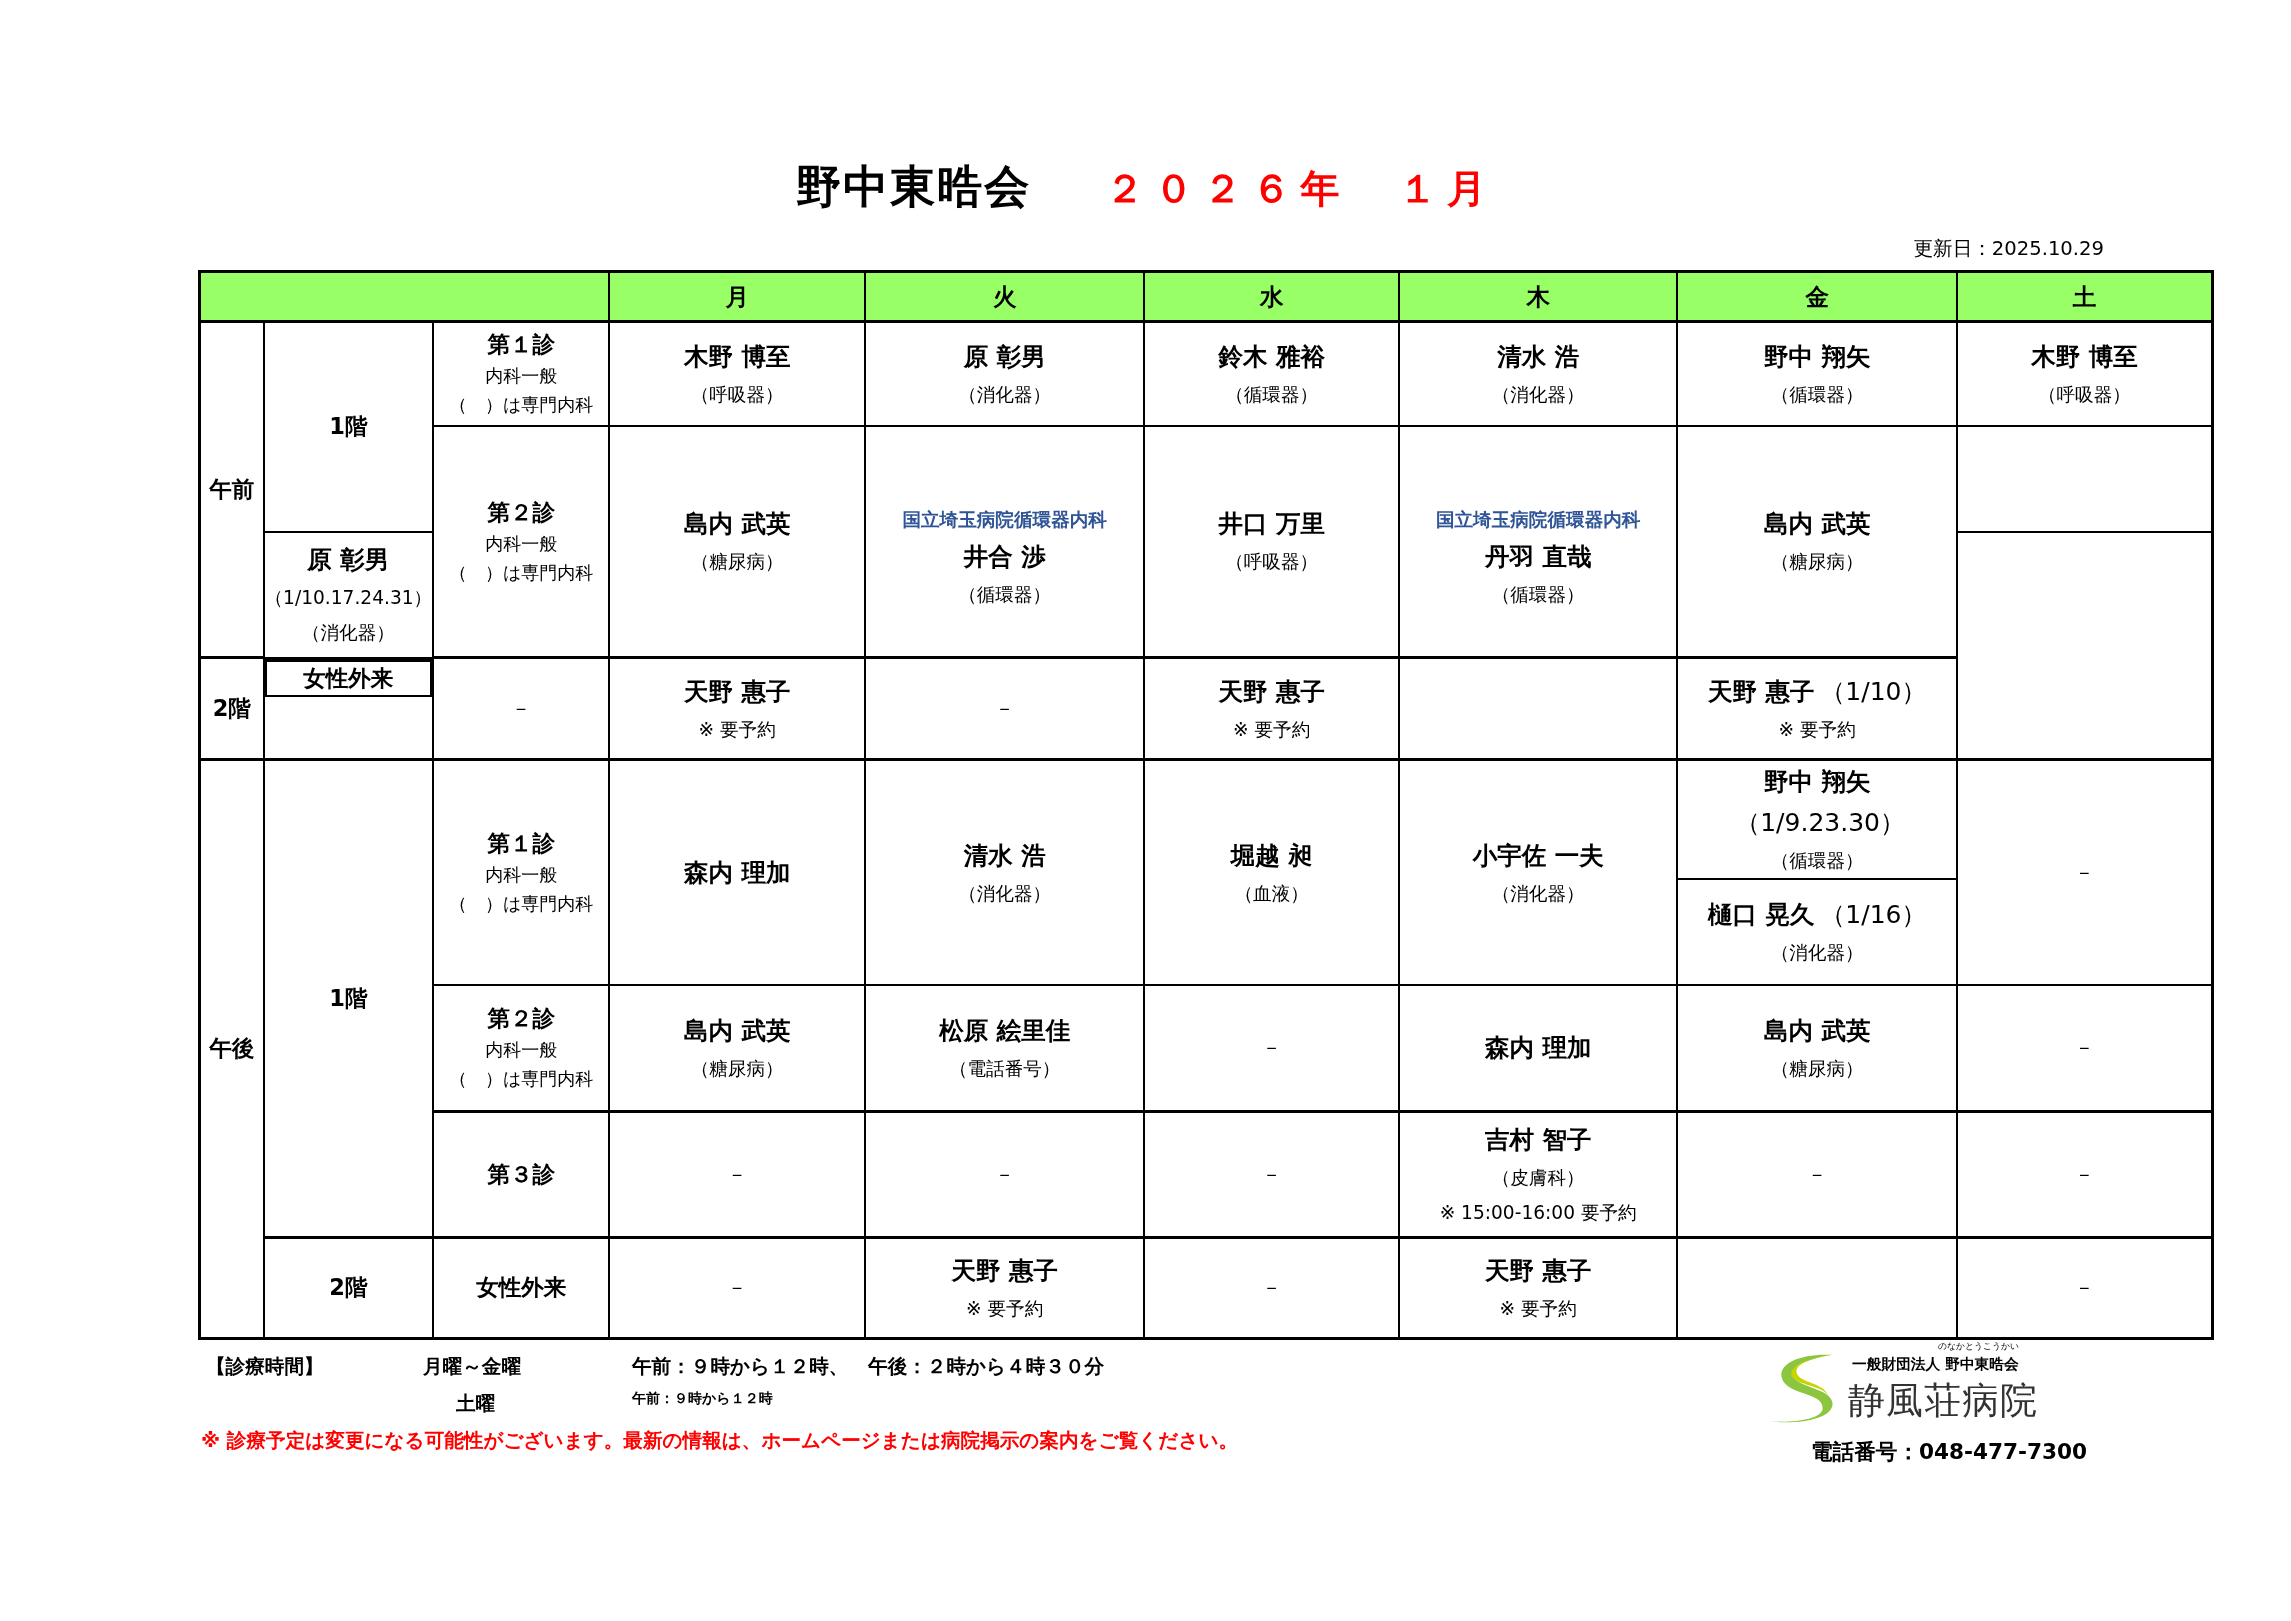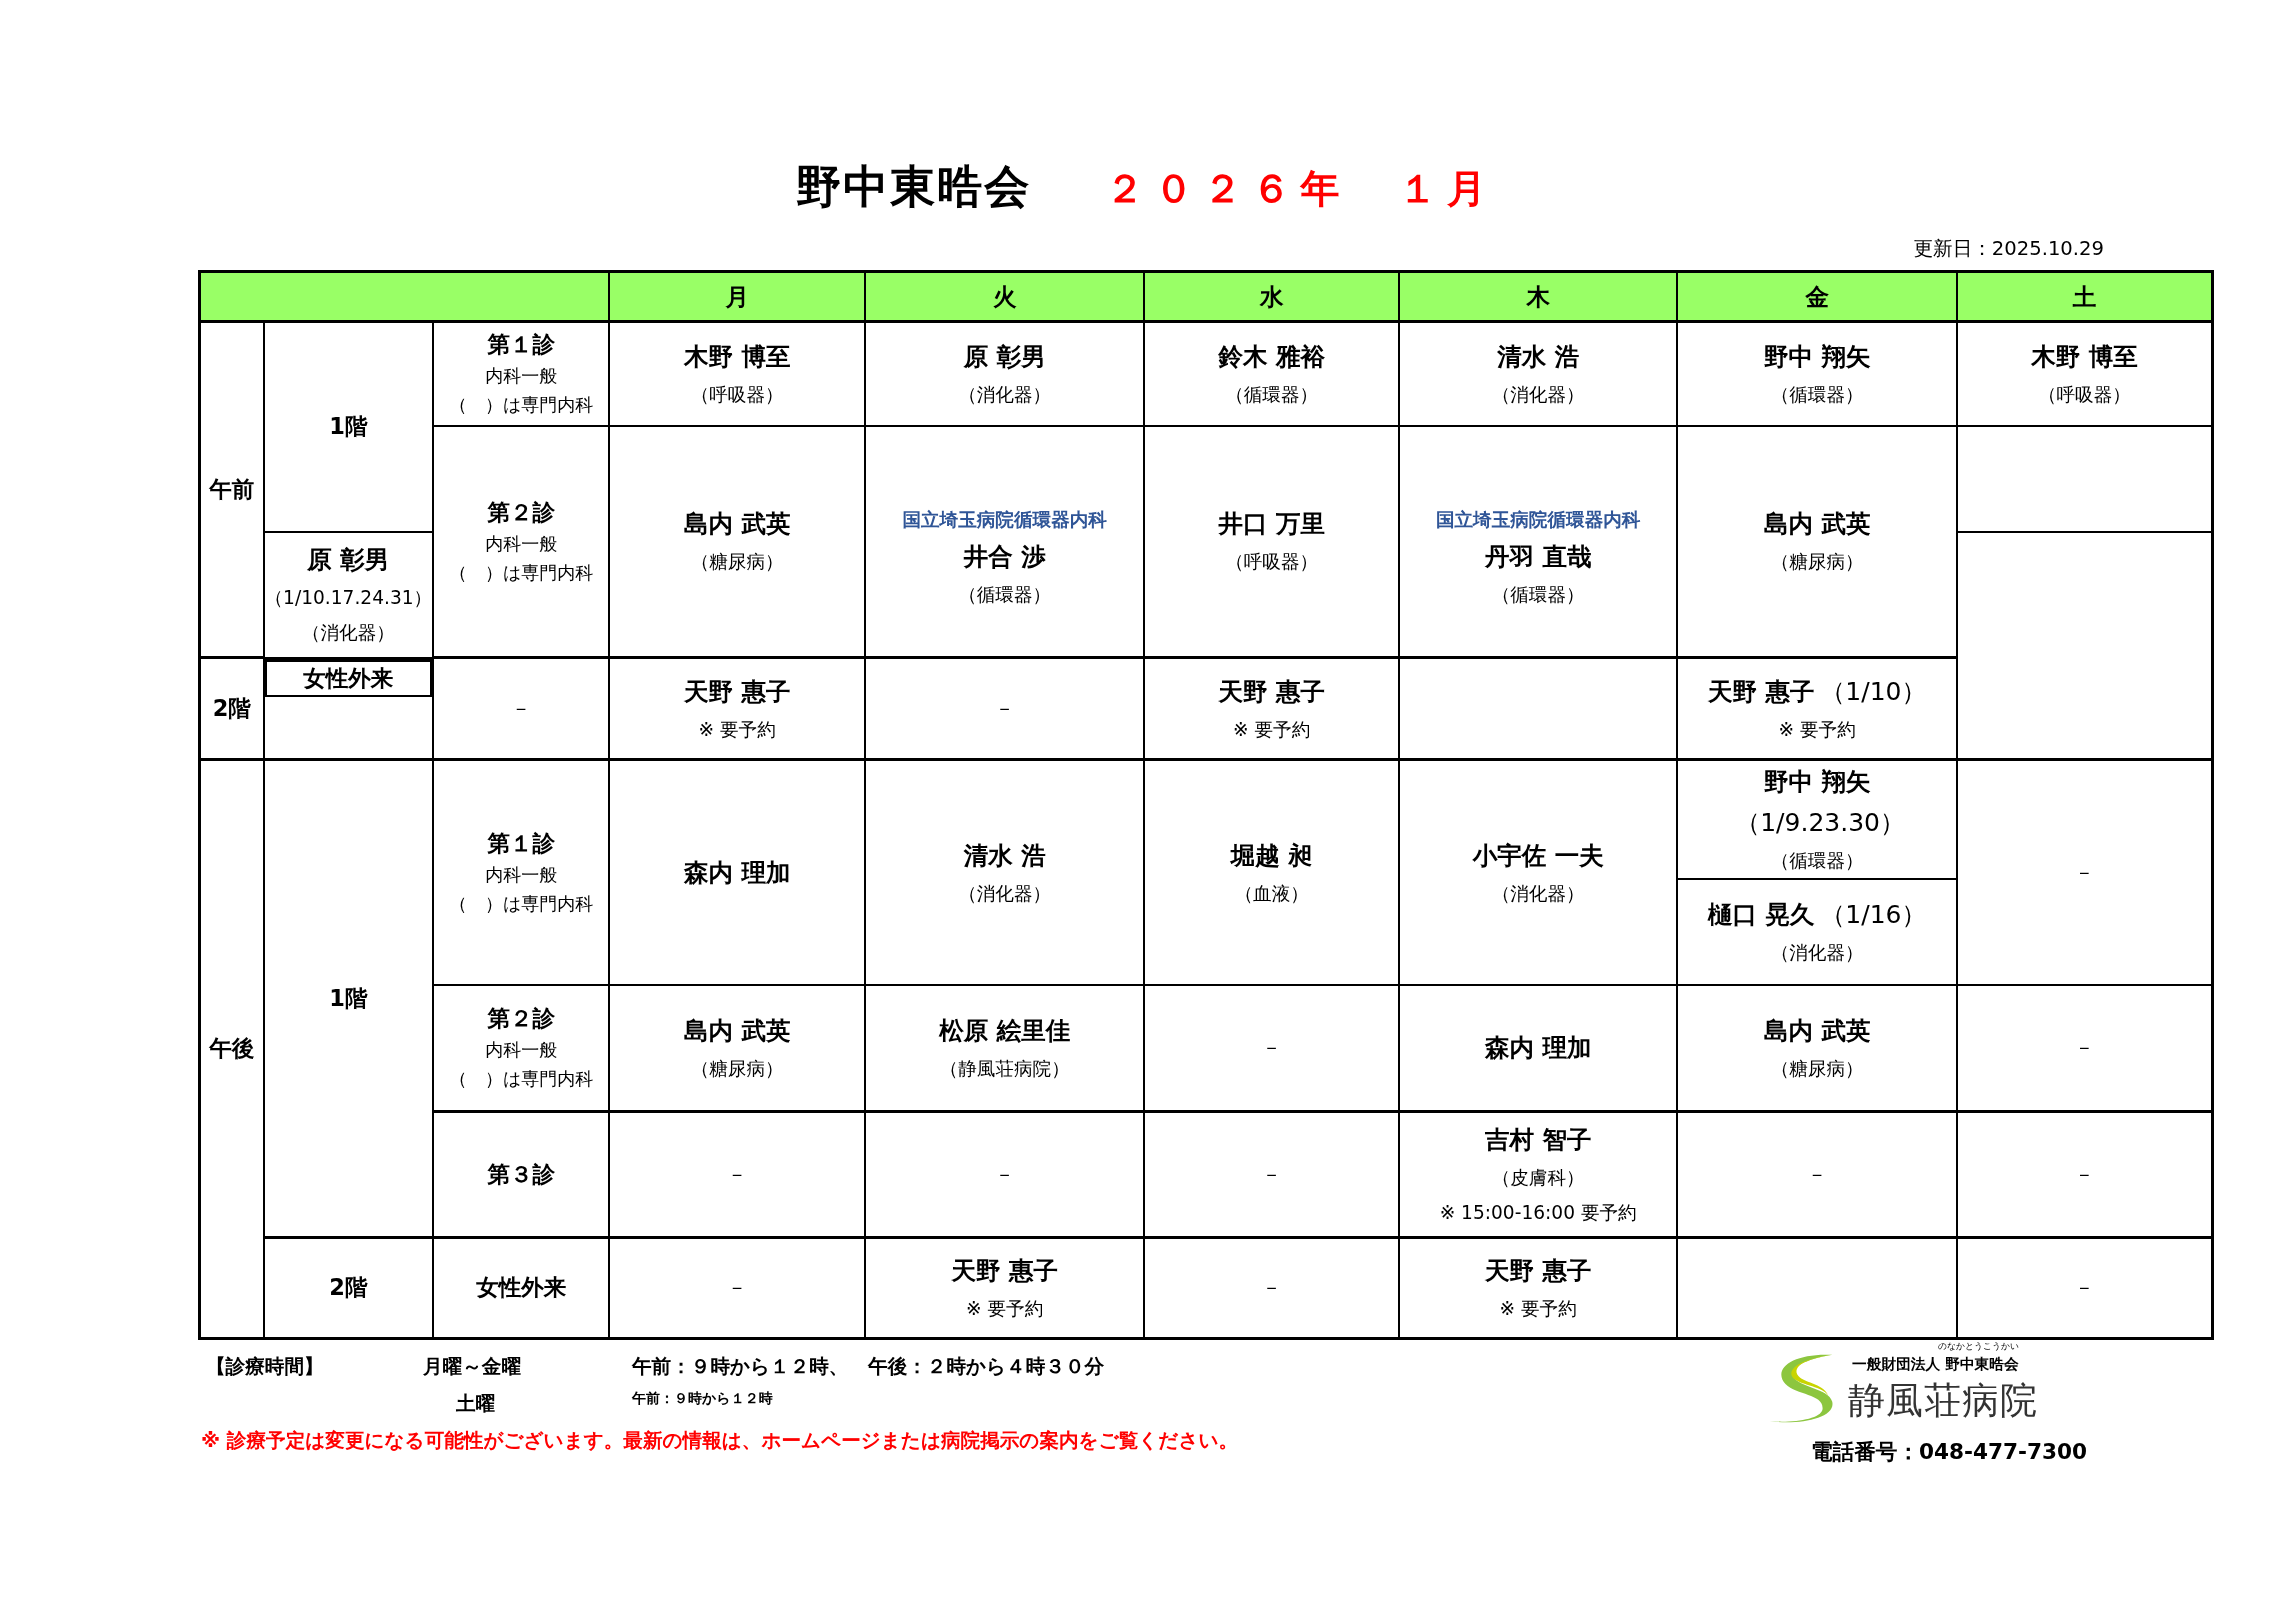--- a/index.html
+++ b/index.html
@@ -199,21 +199,21 @@
       <span class="rl-main">第２診</span>
       <span class="rl-sub">内科一般</span>
       <span class="rl-sub">（　）は専門内科</span>
     </td>
     <td>
           <span class="doc">島内 武英</span>
           <span class="spec">（糖尿病）</span>
         </td>
     <td>
           <span class="doc">松原 絵里佳</span>
-          <span class="spec">（静風荘病院）</span>
+          <span class="spec">（電話番号）</span>
         </td>
     <td class="dash">－</td>
     <td>
           <span class="doc">森内 理加</span>
         </td>
     <td>
           <span class="doc">島内 武英</span>
           <span class="spec">（糖尿病）</span>
         </td>
     <td class="dash">－</td>

